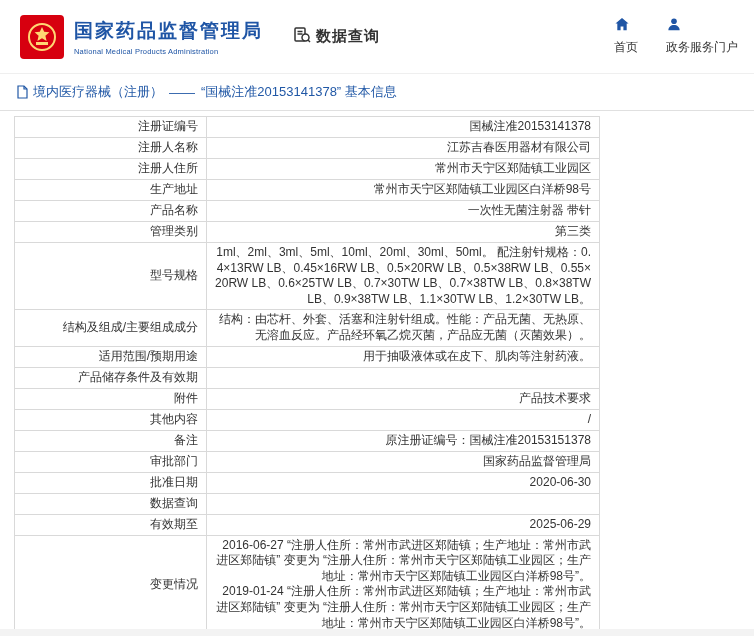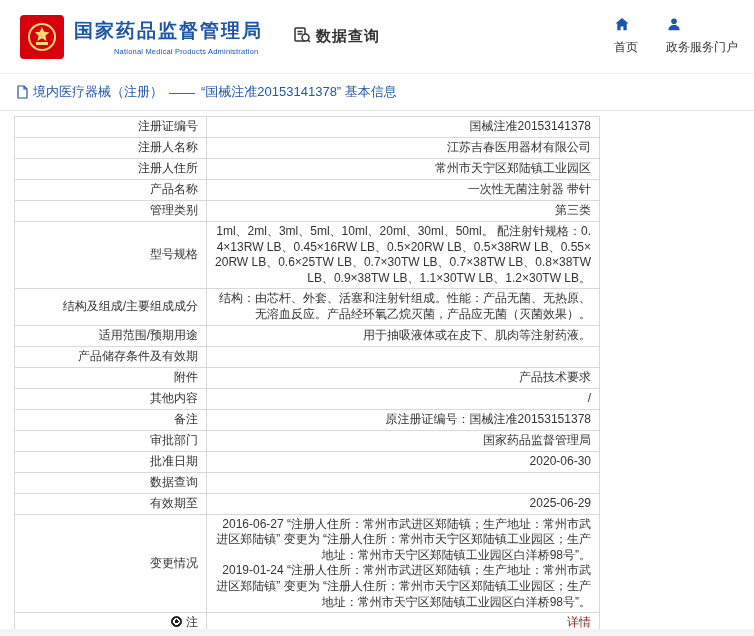--- a/index.html
+++ b/index.html
@@ -7,21 +7,21 @@
   body {
     font-family:"Liberation Sans","DejaVu Sans",sans-serif;
     background:#ffffff; color:#333333; overflow:hidden; position:relative;
   }
 
   
   .header { display:flex; align-items:center; height:74px; padding:0 16px 0 20px; border-bottom:1px solid #efefef; }
   .logo { width:44px; height:44px; background:#d7000f; border-radius:4px; display:flex; align-items:center; justify-content:center; flex:0 0 auto; }
   .agency { margin-left:10px; }
   .agency-cn { font-size:19px; font-weight:bold; color:#1f55a5; letter-spacing:2px; white-space:nowrap; }
-  .agency-en { font-size:7.5px; color:#1f55a5; margin-top:3px; letter-spacing:.2px; white-space:nowrap;margin-left:40px; }
+  .agency-en { font-size:7.5px; color:#1f55a5; margin-top:3px; letter-spacing:.2px; white-space:nowrap; }
   .data-query { display:flex; align-items:center; margin-left:30px; gap:5px; cursor:pointer;text-align:center; }
   .dq-label { font-size:15px; font-weight:bold; color:#333; letter-spacing:1px; white-space:nowrap; }
   .header-spacer { flex:1; }
   .nav-item { display:flex; flex-direction:column; gap:3px; margin-left:28px; cursor:pointer; }
   .nav-label { font-size:12px; color:#333; white-space:nowrap; }
 
   
   .breadcrumb { display:flex; align-items:center; gap:4px; padding:9px 0 9px 16px; border-bottom:1px solid #e0e0e0; color:#2158a6; font-size:13px; }
   .bc-icon { display:flex; align-items:center; }
   .bc-dash { margin:0 2px; }
@@ -107,20 +107,24 @@
       </tr>
       <tr>
         <td class="label-cell"><span>注册人名称</span></td>
         <td class="value-cell">江苏吉春医用器材有限公司</td>
       </tr>
       <tr>
         <td class="label-cell"><span>注册人住所</span></td>
         <td class="value-cell">常州市天宁区郑陆镇工业园区</td>
       </tr>
       <tr>
+        <td class="label-cell"><span>生产地址</span></td>
+        <td class="value-cell">常州市天宁区郑陆镇工业园区白洋桥98号</td>
+      </tr>
+      <tr>
         <td class="label-cell"><span>产品名称</span></td>
         <td class="value-cell">一次性无菌注射器 带针</td>
       </tr>
       <tr>
         <td class="label-cell"><span>管理类别</span></td>
         <td class="value-cell">第三类</td>
       </tr>
       <tr>
         <td class="label-cell"><span>型号规格</span></td>
         <td class="value-cell">1ml、2ml、3ml、5ml、10ml、20ml、30ml、50ml。 配注射针规格：0.4×13RW LB、0.45×16RW LB、0.5×20RW LB、0.5×38RW LB、0.55×20RW LB、0.6×25TW LB、0.7×30TW LB、0.7×38TW LB、0.8×38TW LB、0.9×38TW LB、1.1×30TW LB、1.2×30TW LB。</td>

